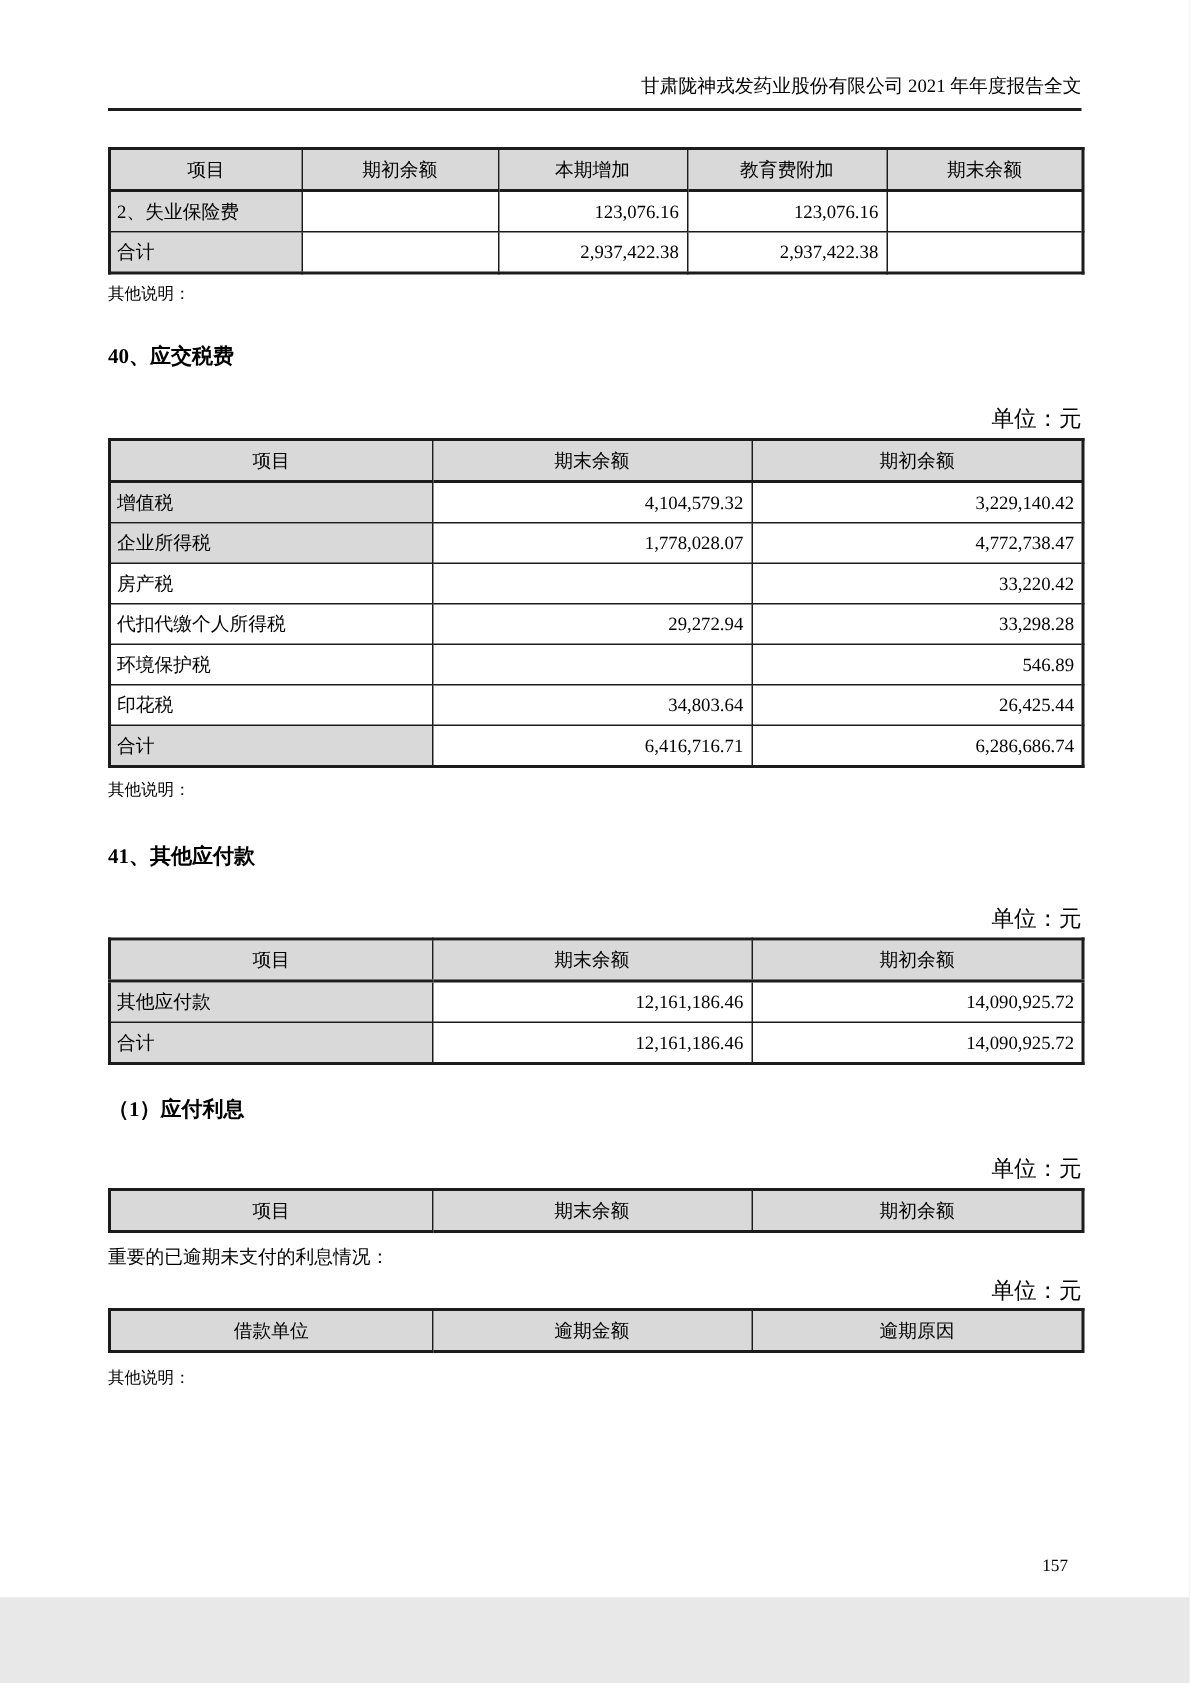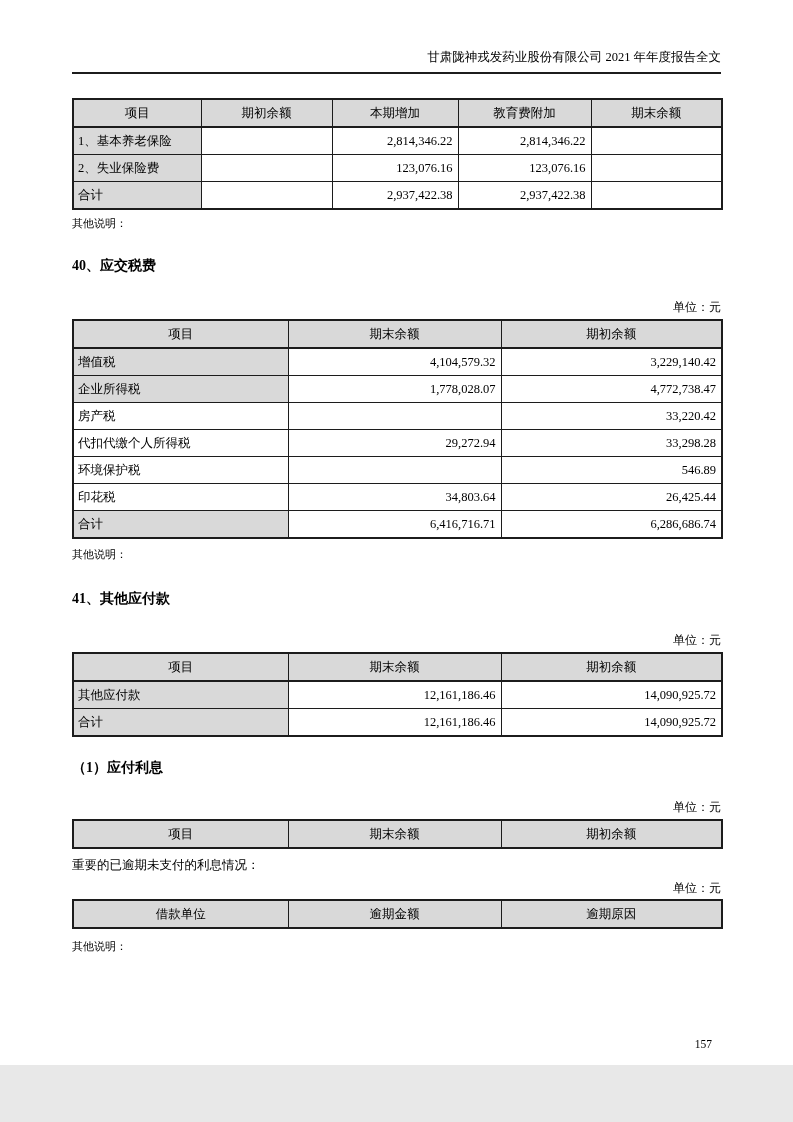--- a/index.html
+++ b/index.html
@@ -24,21 +24,21 @@
     padding:0 5px; height:26px; overflow:hidden; white-space:nowrap;
     vertical-align:middle;
   }
   .hdr  { background:#d9d9d9; text-align:center; border-bottom:2px solid #1c1c1c; }
   .item { text-align:left; padding-left:4px; }
   .num  { text-align:right; padding-right:5px; }
   .shaded { background:#d9d9d9; }
 
   .note { font-size:11px; line-height:16px; margin:6px 0 0 0; }
   .sec-title { font-size:14px; font-weight:bold; line-height:18px; }
-  .unit { text-align:right; font-size:12px; line-height:16px; width:649px; }
+  .unit { text-align:right; font-size:15px; line-height:16px; width:649px; }
 
   .t-social { margin-top:24px; }
   .note-1 { margin-top:5px; }
   .h-40 { margin-top:26px; }
   .unit-40 { margin-top:24px; }
   .t-40 { margin-top:4px; }
   .note-2 { margin-top:7px; }
   .h-41 { margin-top:28px; }
   .unit-41 { margin-top:24px; }
   .t-41 { margin-top:4px; }
@@ -78,27 +78,20 @@
         </colgroup>
       <tbody>
         <tr>
           <td class="hdr">项目</td>
           <td class="hdr">期初余额</td>
           <td class="hdr">本期增加</td>
           <td class="hdr">教育费附加</td>
           <td class="hdr">期末余额</td>
         </tr>
         <tr>
-          <td class="item shaded">1、基本养老保险</td>
-          <td class="num"></td>
-          <td class="num">2,814,346.22</td>
-          <td class="num">2,814,346.22</td>
-          <td class="num"></td>
-        </tr>
-        <tr>
           <td class="item shaded">2、失业保险费</td>
           <td class="num"></td>
           <td class="num">123,076.16</td>
           <td class="num">123,076.16</td>
           <td class="num"></td>
         </tr>
         <tr>
           <td class="item shaded">合计</td>
           <td class="num"></td>
           <td class="num">2,937,422.38</td>

